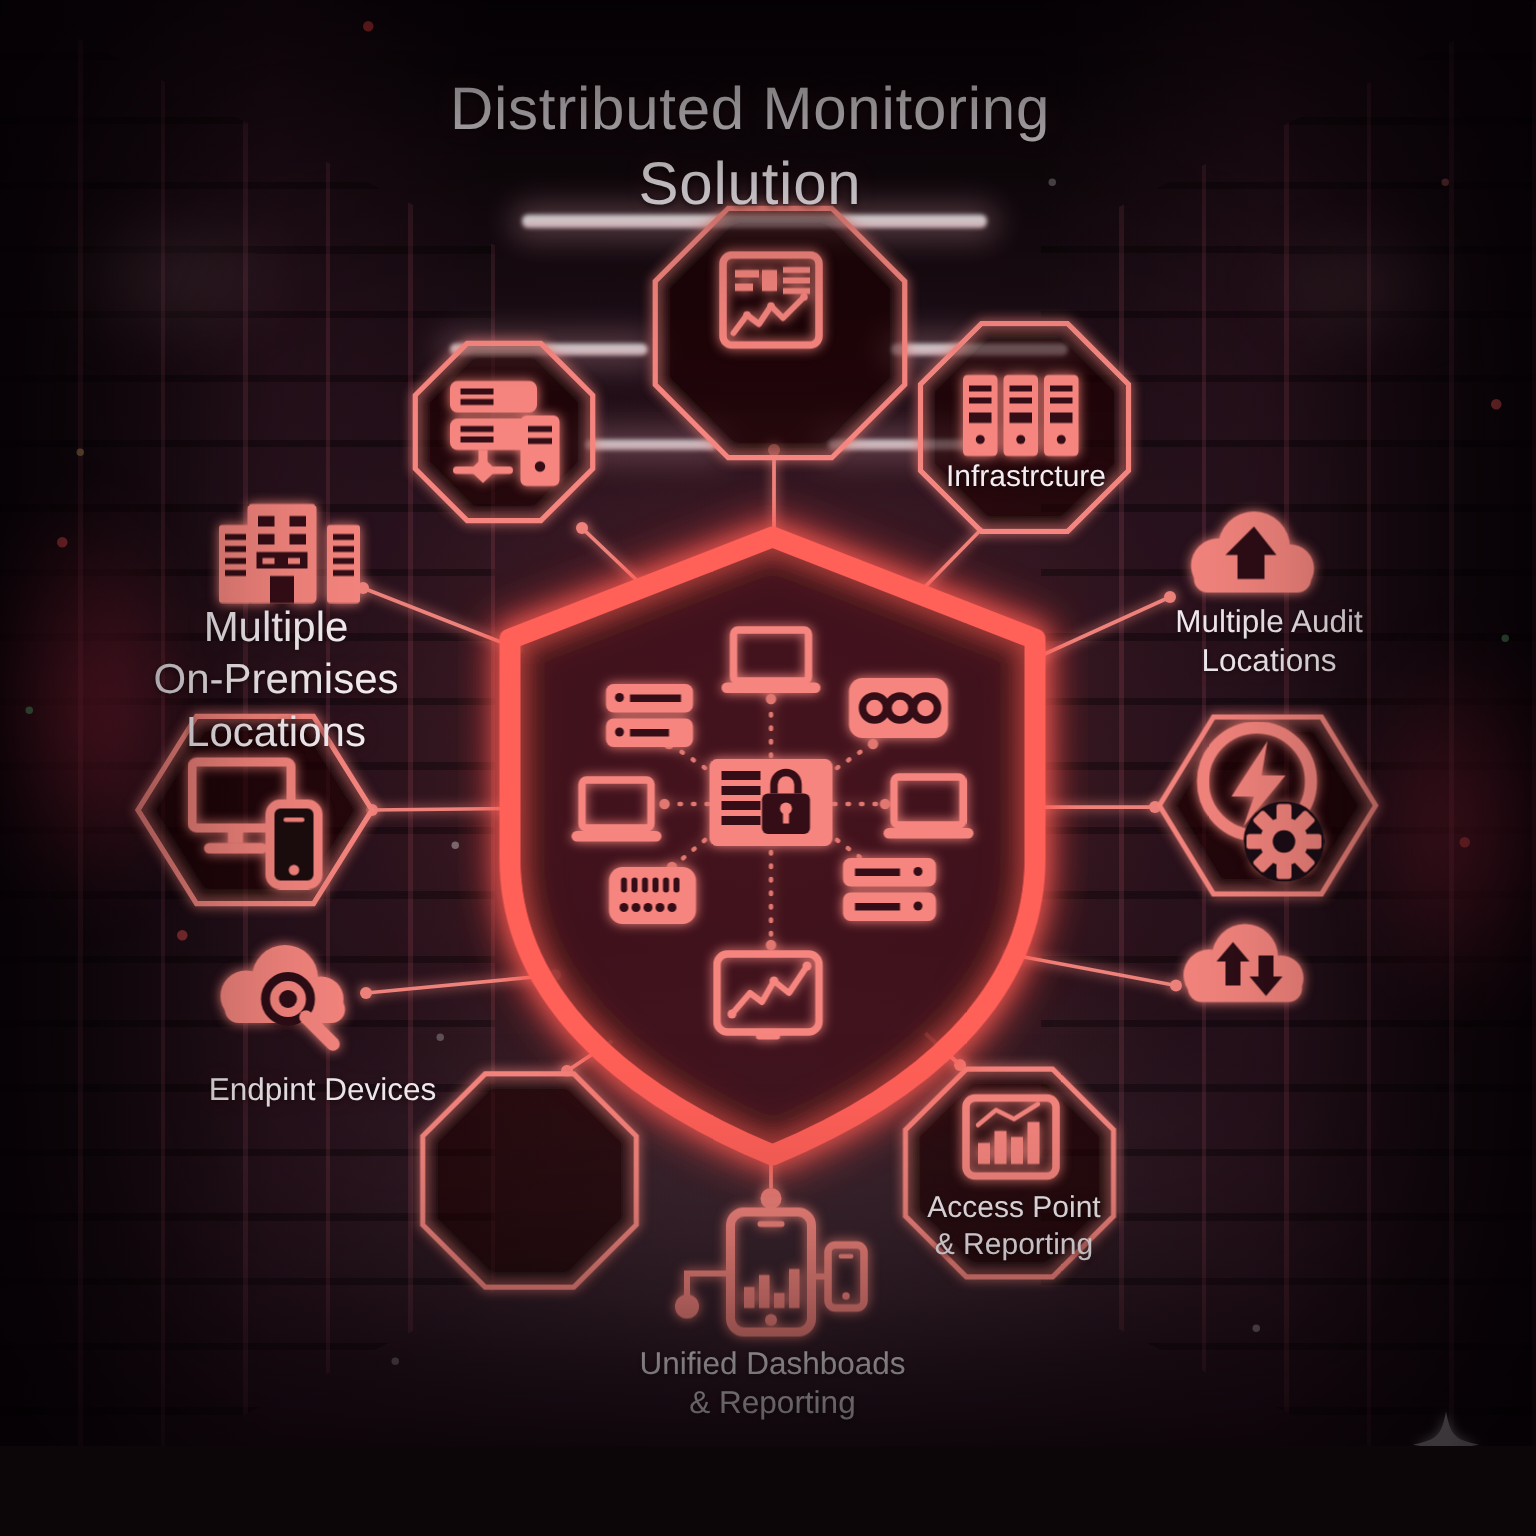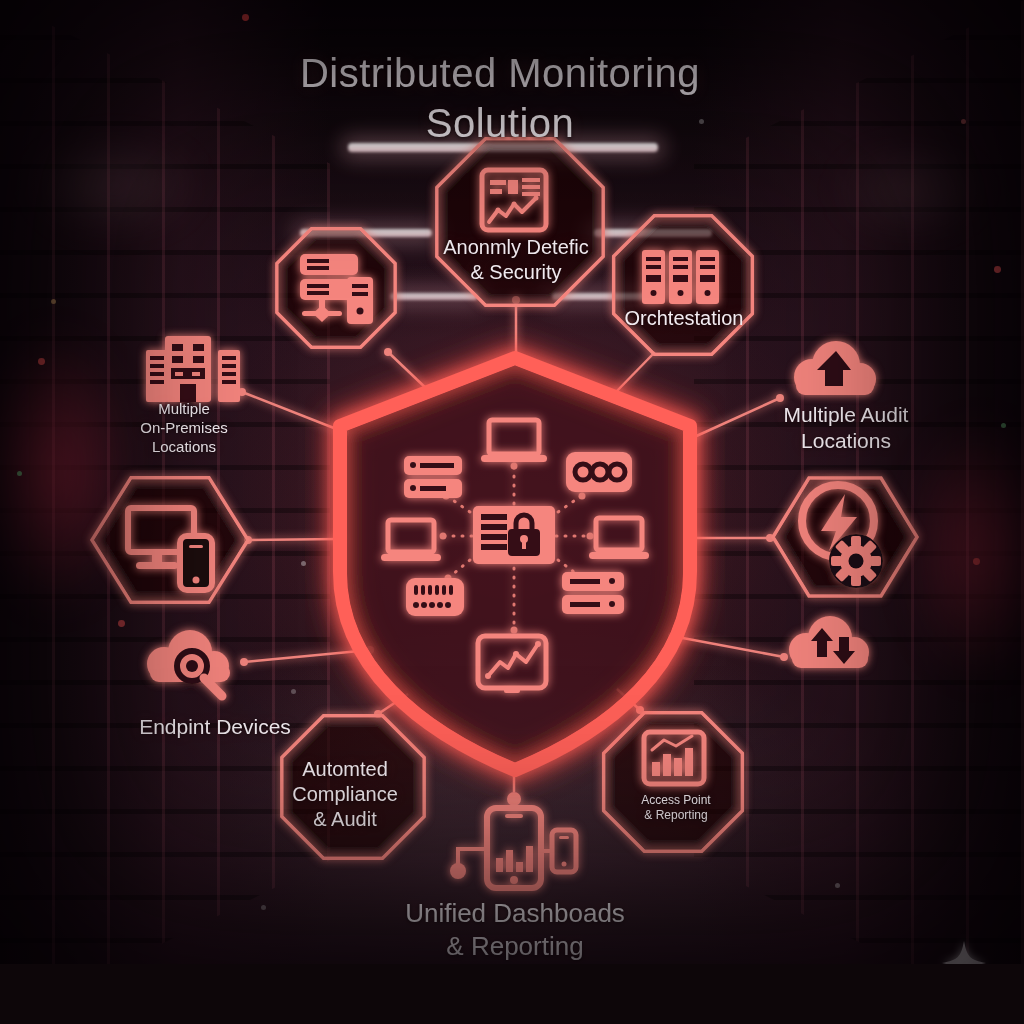--- a/index.html
+++ b/index.html
@@ -44,27 +44,27 @@
       262px 906px 0 1px rgba(255,255,255,.3), 836px 884px 0 1px rgba(255,255,255,.35),
       120px 622px 0 2px rgba(255,85,85,.5), 52px 300px 0 1px rgba(255,200,120,.5),
       975px 560px 0 2px rgba(255,80,80,.55), 292px 690px 0 1px rgba(255,255,255,.25);}
   .vignette{position:absolute;inset:0;box-shadow:inset 0 0 190px 70px rgba(4,1,3,.85);pointer-events:none;}
   svg.diagram{position:absolute;inset:0;}
   .label{position:absolute;transform:translateX(-50%);text-align:center;white-space:pre-line;
     color:#f3ecf1;line-height:1.25;text-shadow:0 1px 4px rgba(0,0,0,.65), 0 0 14px rgba(255,120,120,.18);}
   #title{left:500px;top:48px;font-size:40px;letter-spacing:.5px;}
   #lab-anomaly{left:516px;top:235px;font-size:20px;}
   #lab-orchestration{left:684px;top:306px;font-size:20px;}
-  #lab-onprem{left:184px;top:400px;font-size:15px;}
+  #lab-onprem{left:184px;top:400px;font-size:28px;}
   #lab-cloudloc{left:846px;top:402px;font-size:21px;}
   #lab-endpoint{left:188px;top:714px;font-size:21px;margin-left:27px;}
   #lab-network{left:826px;top:692px;font-size:21px;}
   #lab-compliance{left:345px;top:757px;font-size:20px;}
-  #lab-access{left:676px;top:793px;font-size:12px;}
-  #lab-dashboards{left:515px;top:897px;font-size:26px;}
+  #lab-access{left:676px;top:793px;font-size:20px;}
+  #lab-dashboards{left:515px;top:897px;font-size:21px;}
 </style>
 </head>
 <body>
 
 <div class="stage">
   <div class="ceiling"></div>
   <div class="floor"></div>
   <div class="wall left">
       <div class="racks"></div>
     </div>
@@ -410,31 +410,26 @@
         <circle cx="564" cy="864" r="2.5" fill="#f5857e"></circle>
       </g>
     </g>
 
     <g transform="translate(964,963)" filter="url(#g)">
       <path d="M0,-22 C3,-6 6,-3 22,0 C6,3 3,6 0,22 C-3,6 -6,3 -22,0 C-6,-3 -3,-6 0,-22 Z" fill="#efe5ea" opacity=".92"></path>
     </g>
   </svg>
 
   <div class="label" id="title">Distributed Monitoring Solution</div>
-  <div class="label" id="lab-anomaly">Anonmly Detefic
-&amp; Security</div>
-  <div class="label" id="lab-orchestration">Orchtestation</div>
+  <div class="label" id="lab-orchestration">Infrastrcture</div>
   <div class="label" id="lab-onprem">Multiple
 On-Premises
 Locations</div>
   <div class="label" id="lab-cloudloc">Multiple Audit
 Locations</div>
   <div class="label" id="lab-endpoint">Endpint Devices</div>
-  <div class="label" id="lab-compliance">Automted
-Compliance
-&amp; Audit</div>
   <div class="label" id="lab-access">Access Point
 &amp; Reporting</div>
   <div class="label" id="lab-dashboards">Unified Dashboads
 &amp; Reporting</div>
 
   <div class="vignette"></div>
 </div>
 
 </body></html>

